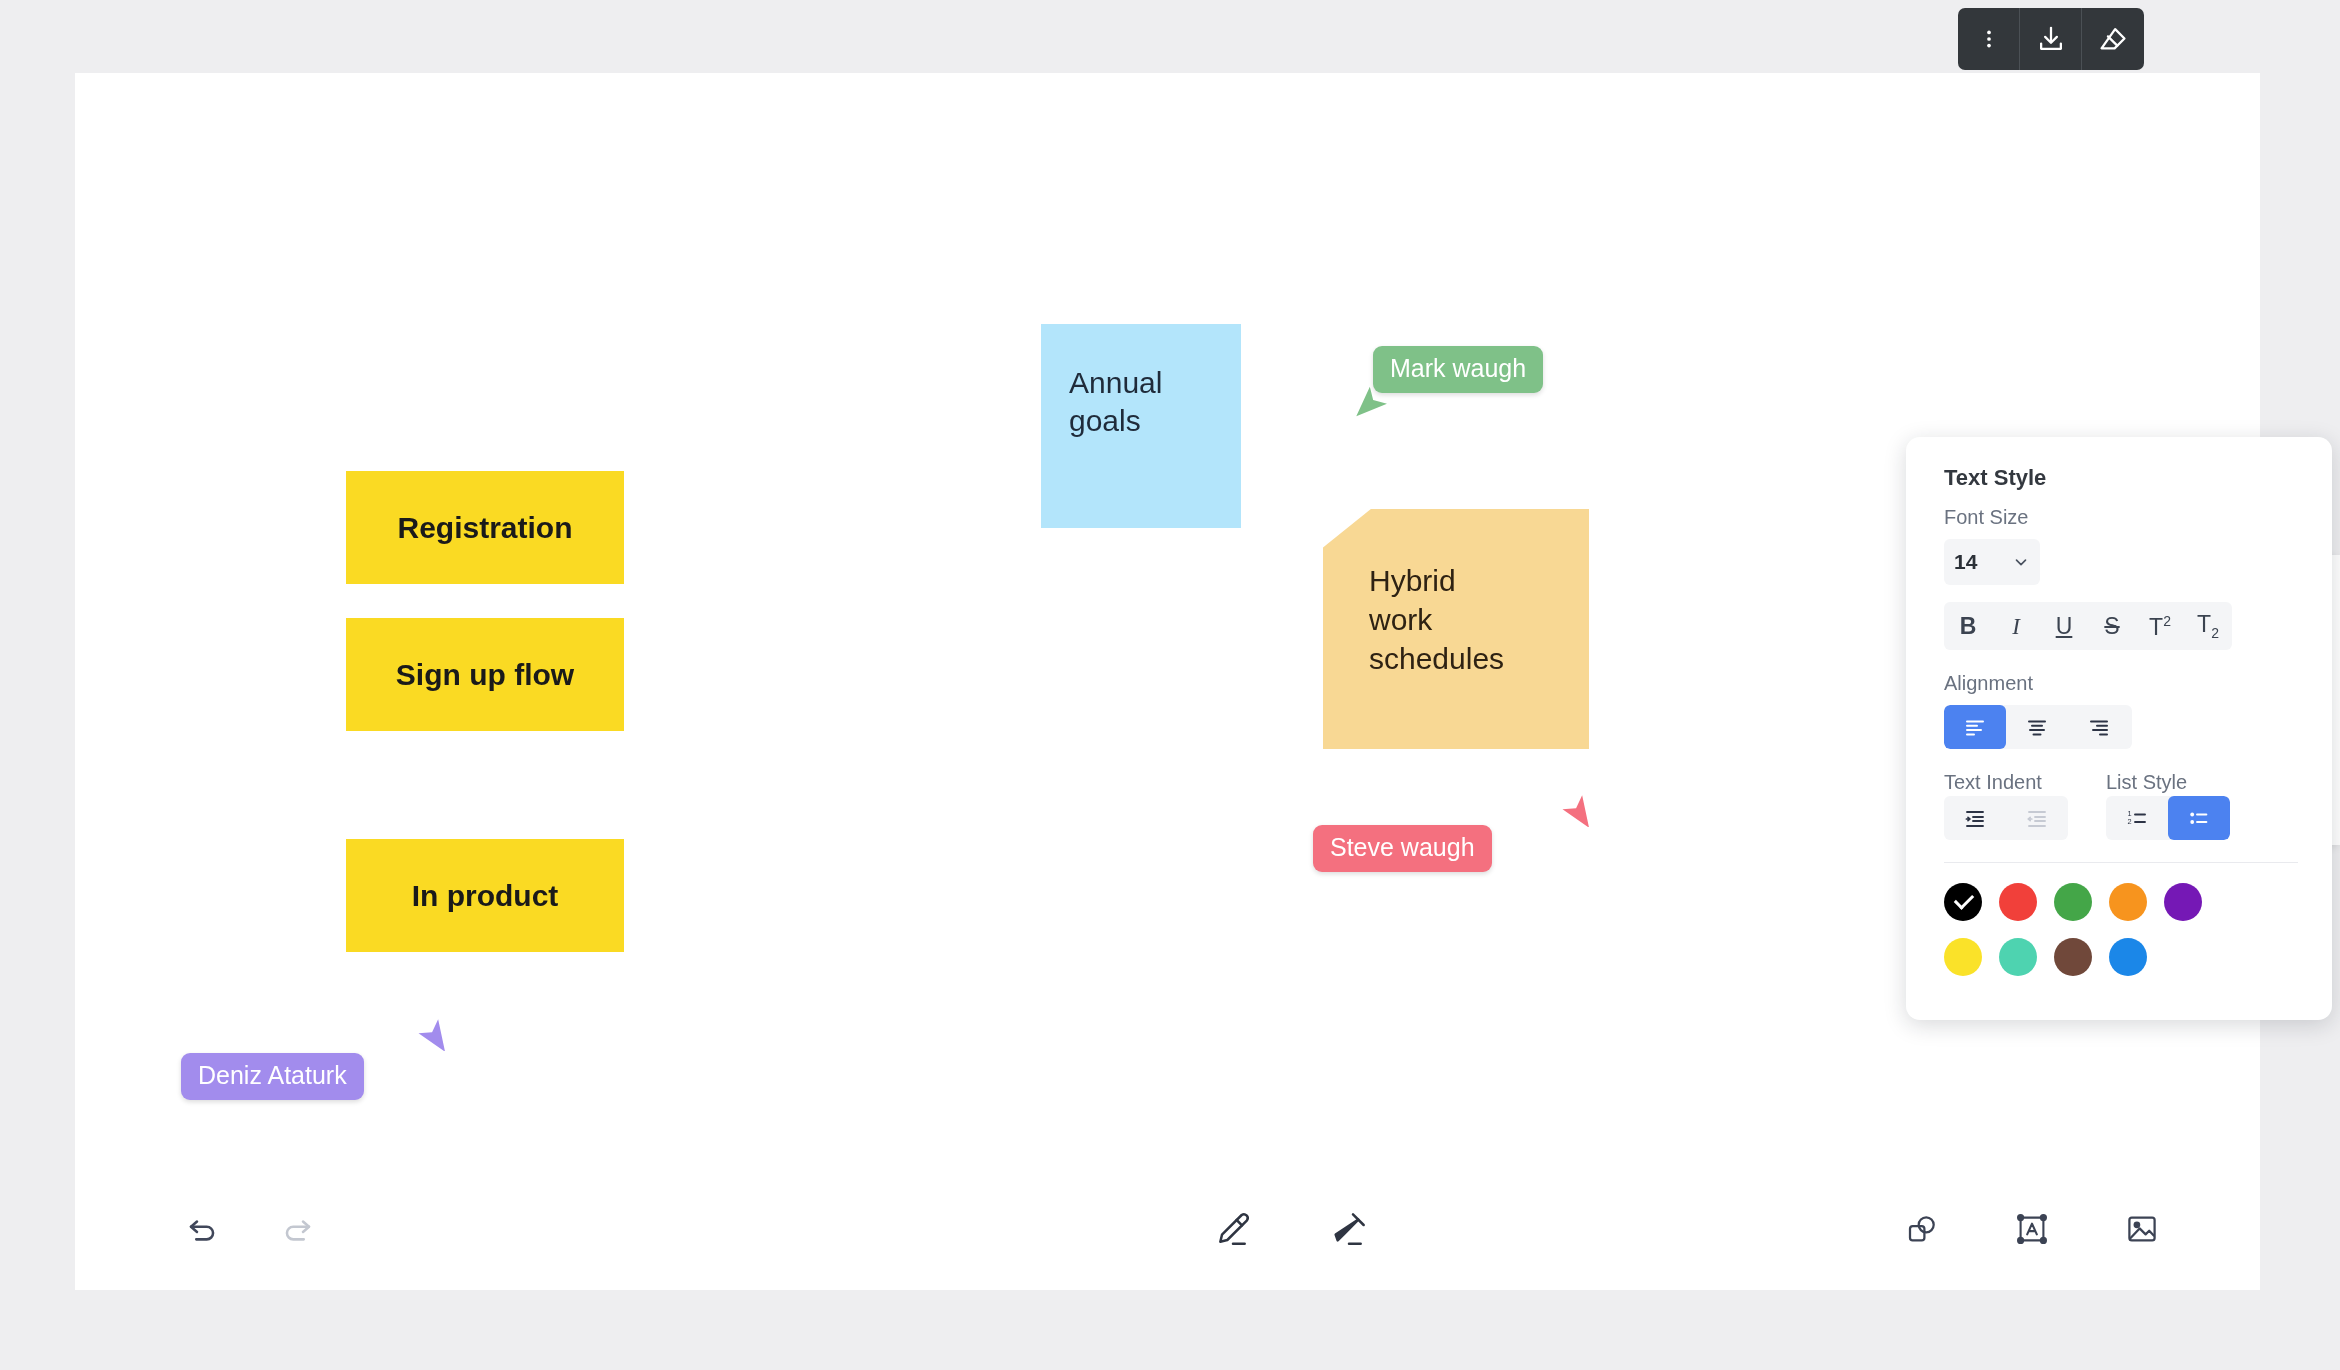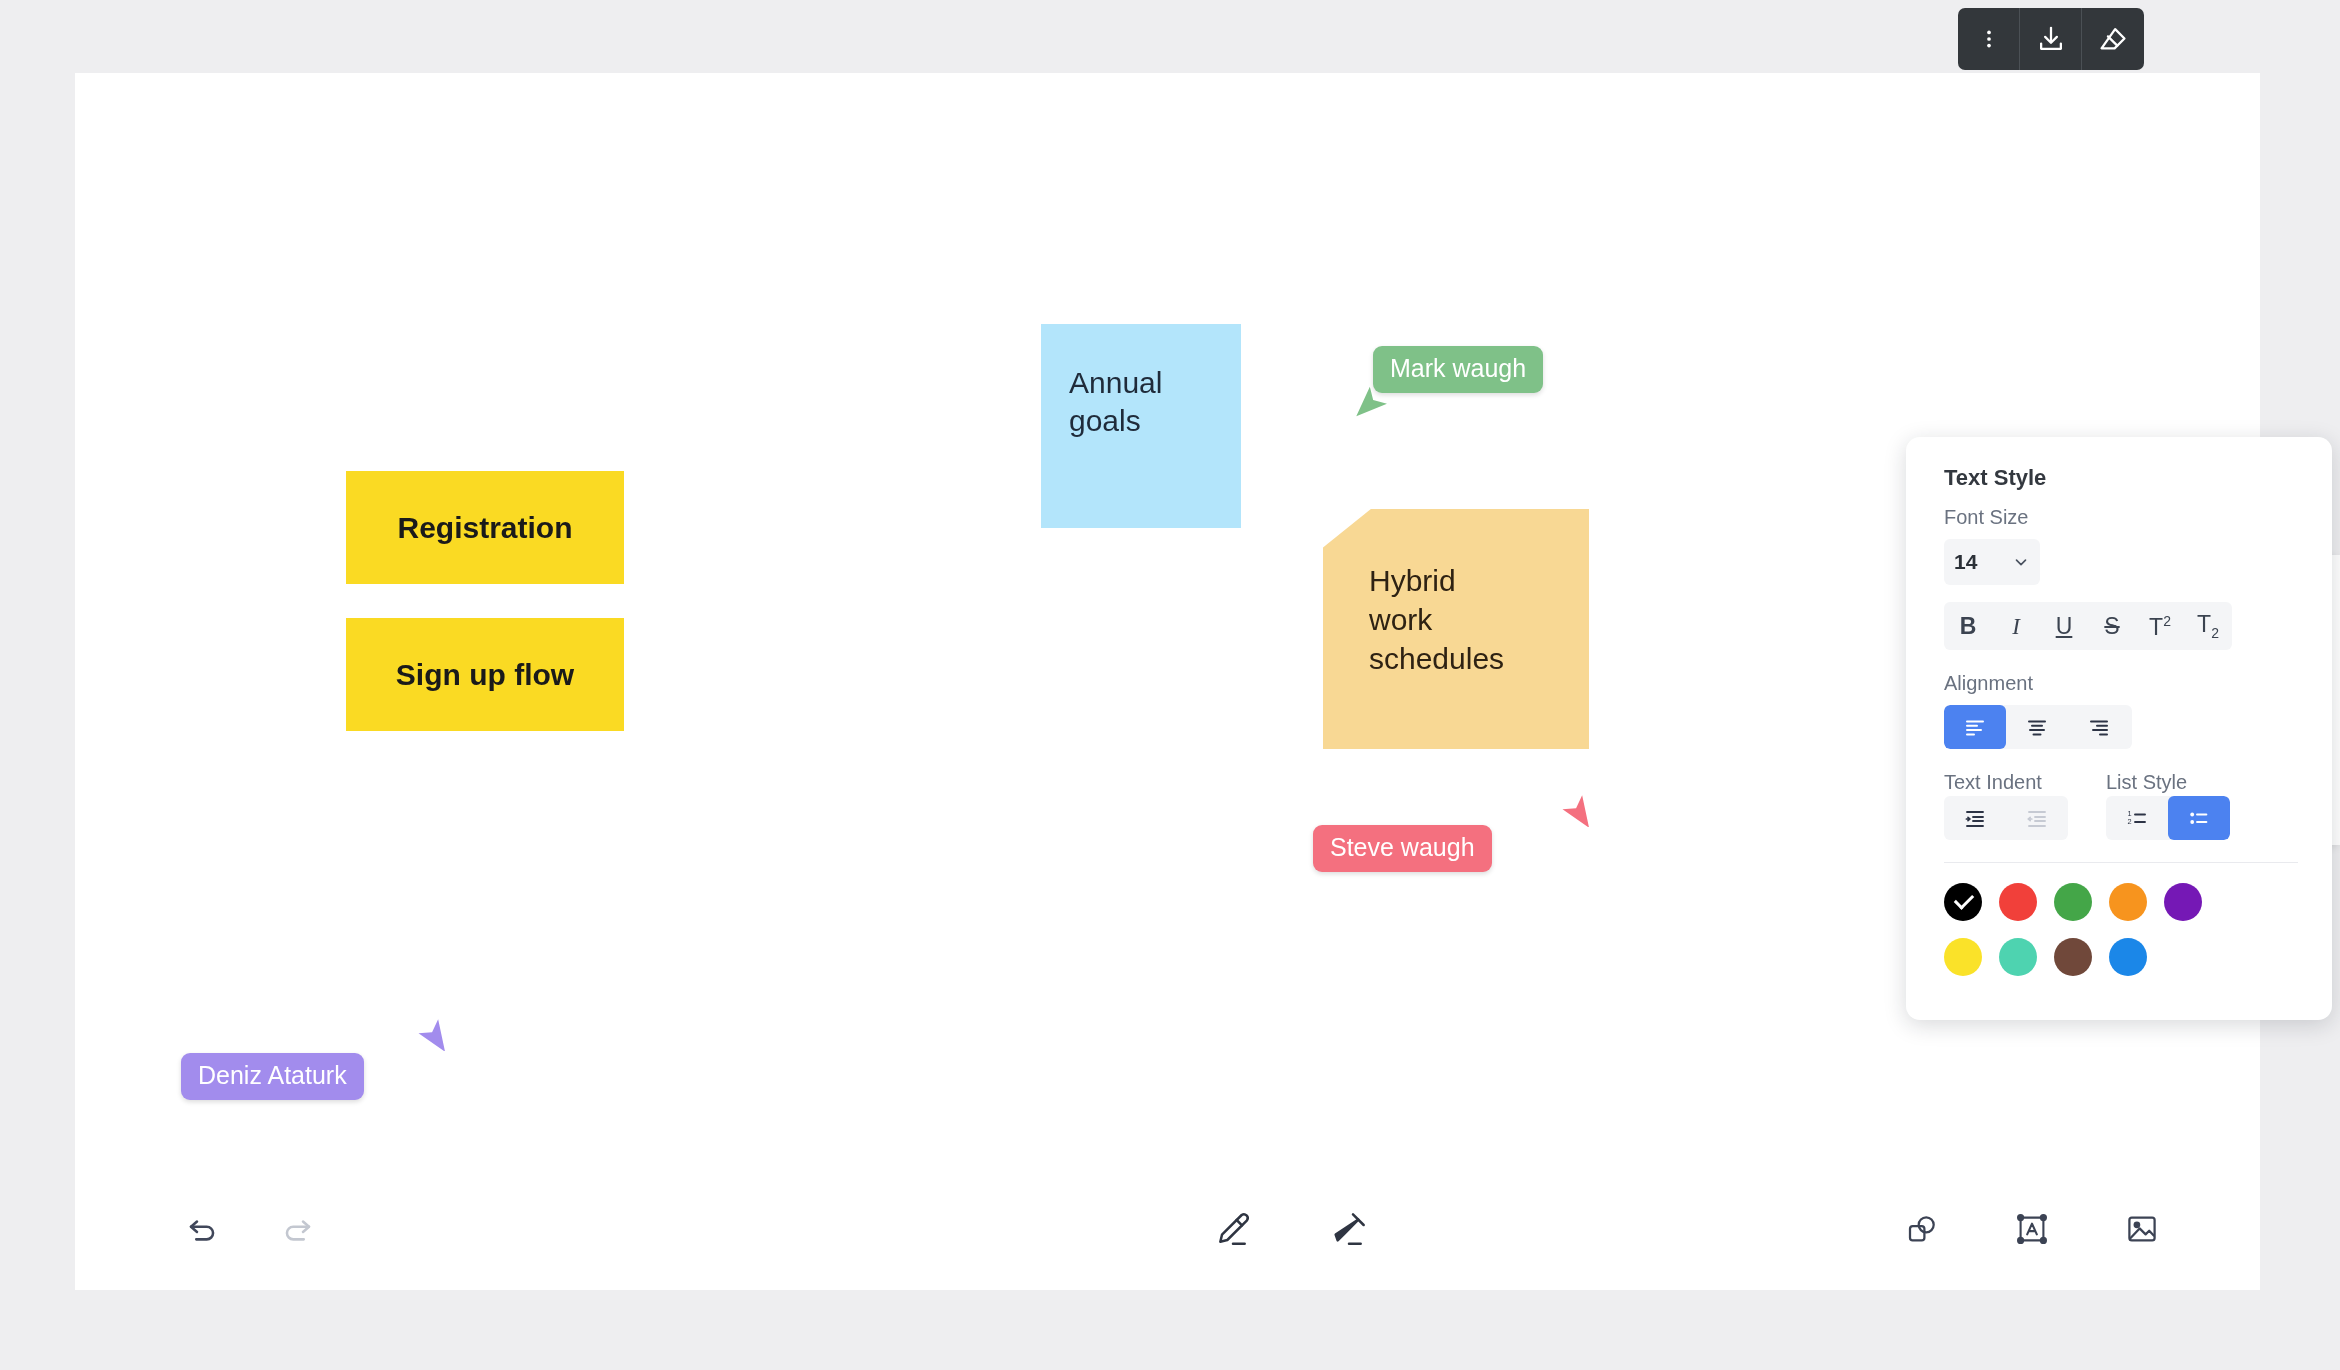--- a/index.html
+++ b/index.html
@@ -201,20 +201,23 @@
 <div id="canvas">
 
   <div class="node rect-note" style="left:271px; top:398px; width:278px; height:113px; background:#fada23; font-size:30px;justify-content:center;">
     <span>Registration</span>
   </div>
 
   <div class="node rect-note" style="left:271px; top:545px; width:278px; height:113px; background:#fada23; font-size:30px;">
     <span>Sign up flow</span>
   </div>
 
+  <div class="node rect-note" style="left:271px; top:766px; width:278px; height:113px; background:#fada23; font-size:30px;">
+    <span>In product</span>
+  </div>
 
   <div class="node orange-note" style="left:1248px; top:436px; width:266px; height:240px; font-size:30px;">
     <div>
       <div>Hybrid</div>
       <div>work</div>
       <div>schedules</div>
     </div>
   </div>
 
   <div class="node cyan-note" style="left:966px; top:251px; width:200px; height:204px; font-size:30px;">

